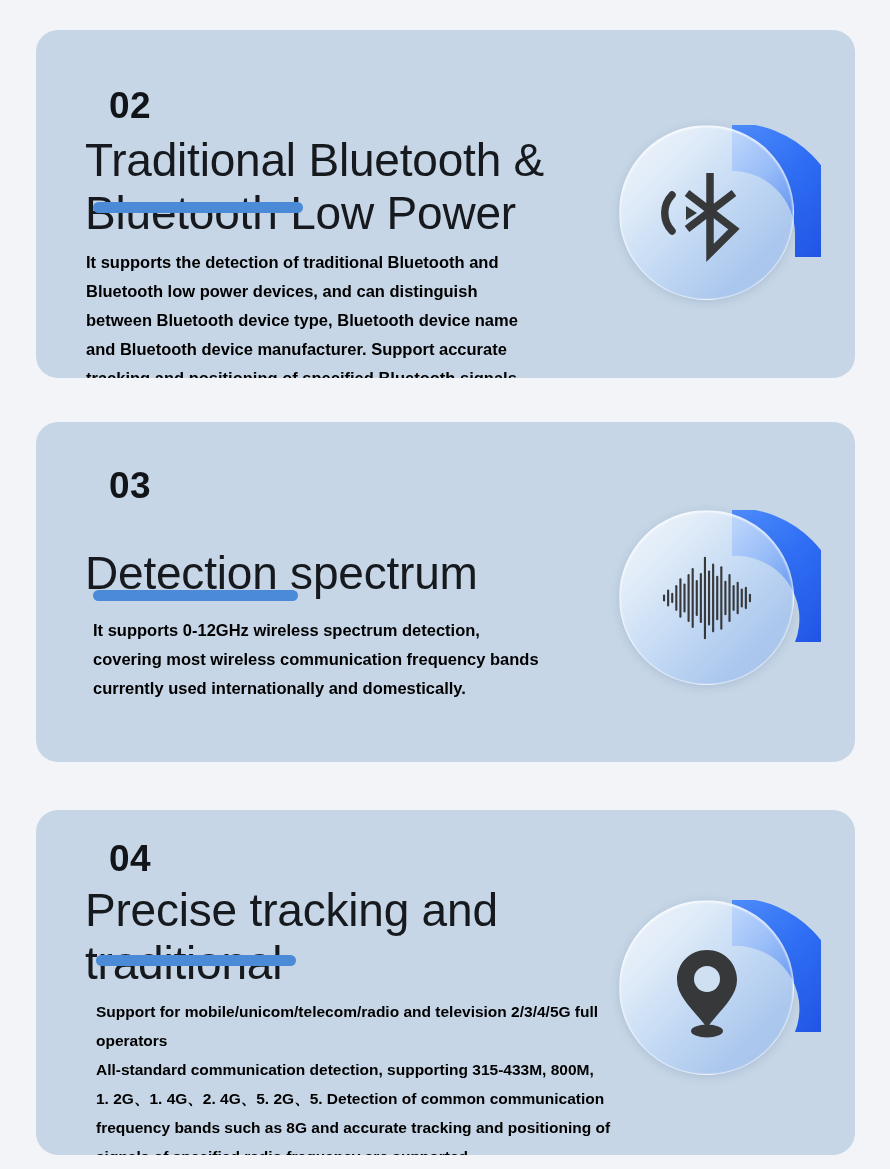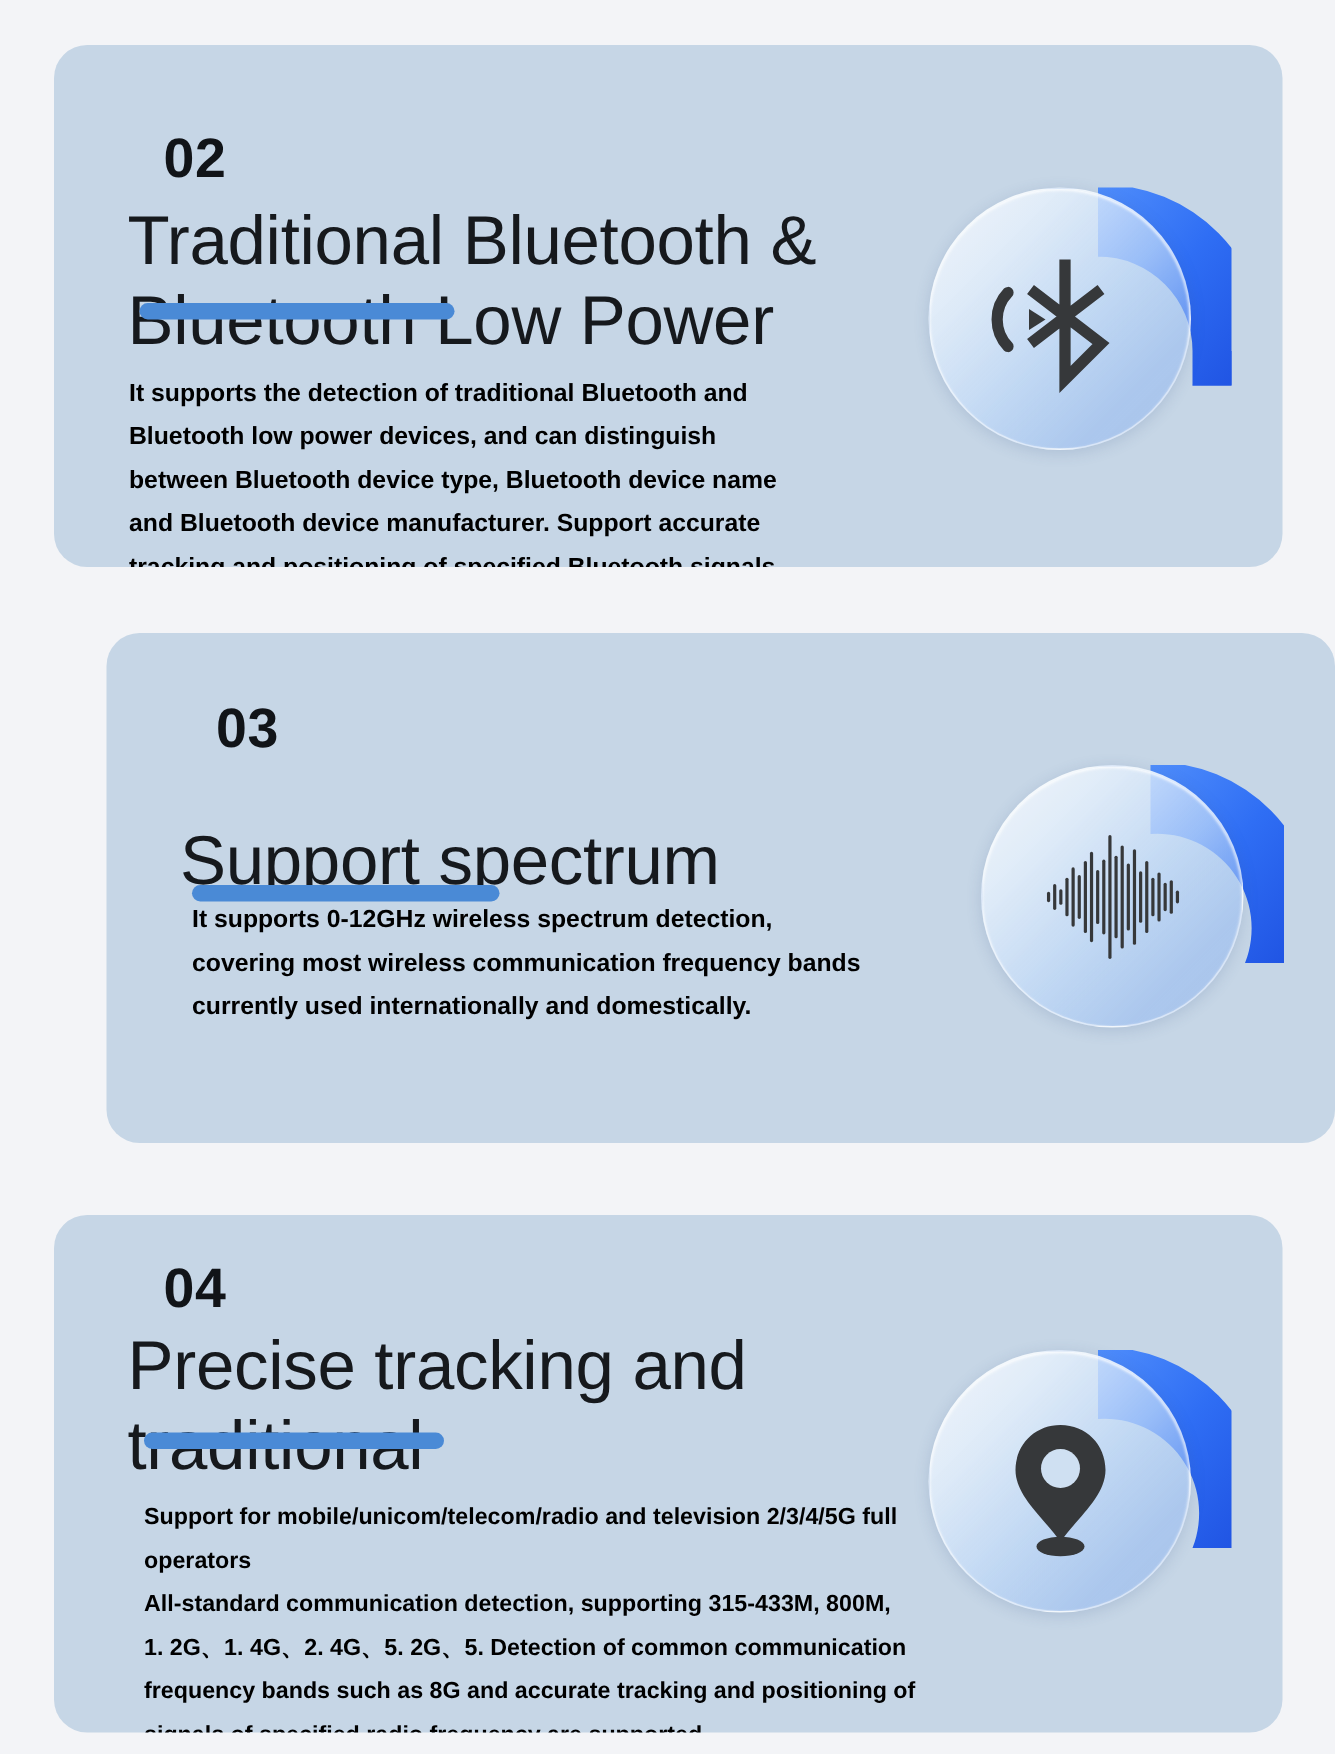--- a/index.html
+++ b/index.html
@@ -25,21 +25,21 @@
   
   .card {
     position: absolute;
     left: 36px;
     width: 819px;
     background: #c6d6e6;
     border-radius: 22px;
     overflow: hidden;
   }
   #card-02 { top: 30px;  height: 348px; }
-  #card-03 { top: 422px; height: 340px; margin-left: 35px; }
+  #card-03 { top: 422px; height: 340px; }
   #card-04 { top: 810px; height: 345px; }
 
   
   .text-col {
     position: absolute;
     left: 0;
     top: 0;
   }
   .num {
     position: absolute;
@@ -165,25 +165,25 @@
         </svg>
       </div>
     </div>
   </section>
 
   <section class="card" id="card-03" style="background: rgb(198, 214, 230);">
 
     <div class="text-col">
       <div class="num" style="left:73px; top:45px;">03</div>
 
-      <h2 class="headline" style="left:49px; top:125px; width:540px;">Support spectrum</h2>
+      <h2 class="headline" style="left:49px; top:125px; width:540px;">Detection spectrum</h2>
 
       <div class="underline" style="left: 57px; top: 168px; width: 205px; background: rgb(74, 138, 214);"></div>
 
-      <p class="body-text" style="left:57px; top:177px; width:540px;">It supports 0-12GHz wireless spectrum detection,
+      <p class="body-text" style="left:57px; top:194px; width:540px;">It supports 0-12GHz wireless spectrum detection,
 covering most wireless communication frequency bands
 currently used internationally and domestically.</p>
     </div>
 
     <div class="icon-cluster" style="left:575px; top:68px;">
       <svg class="arc" viewBox="0 0 210 210">
         <defs>
           <linearGradient id="arcGrad03" x1="0" y1="0" x2="1" y2="1">
             <stop offset="0%" stop-color="#4f8dfb"></stop>
             <stop offset="45%" stop-color="#2f6ef4"></stop>

